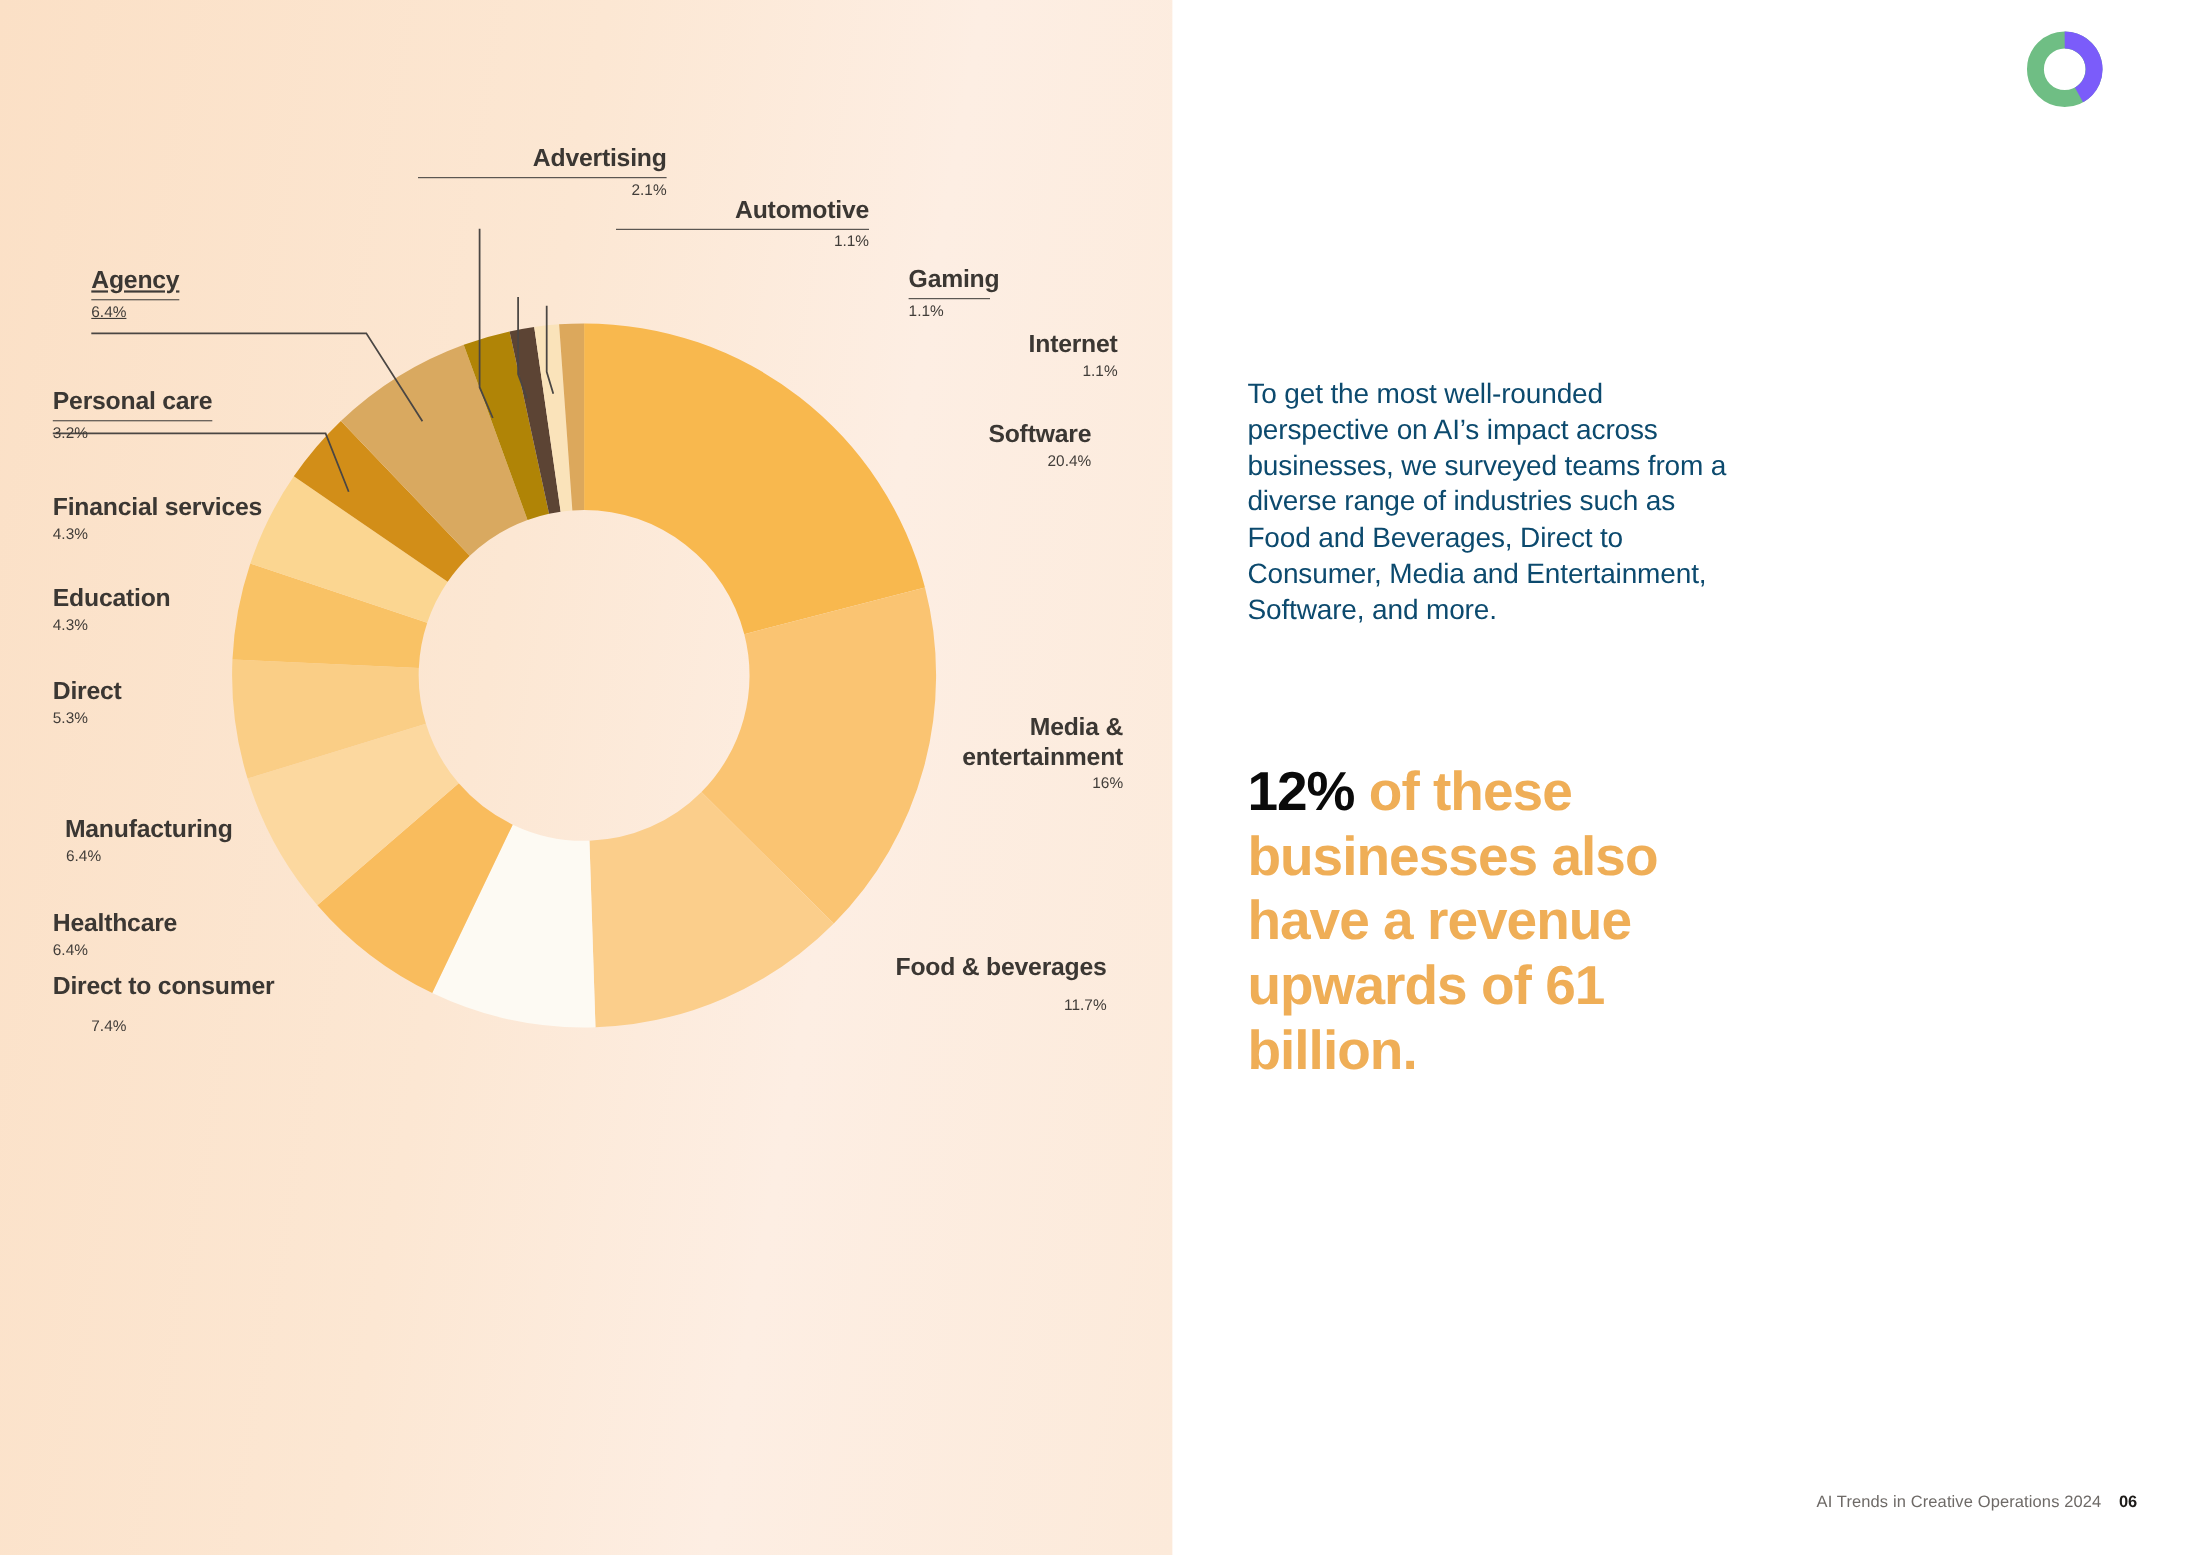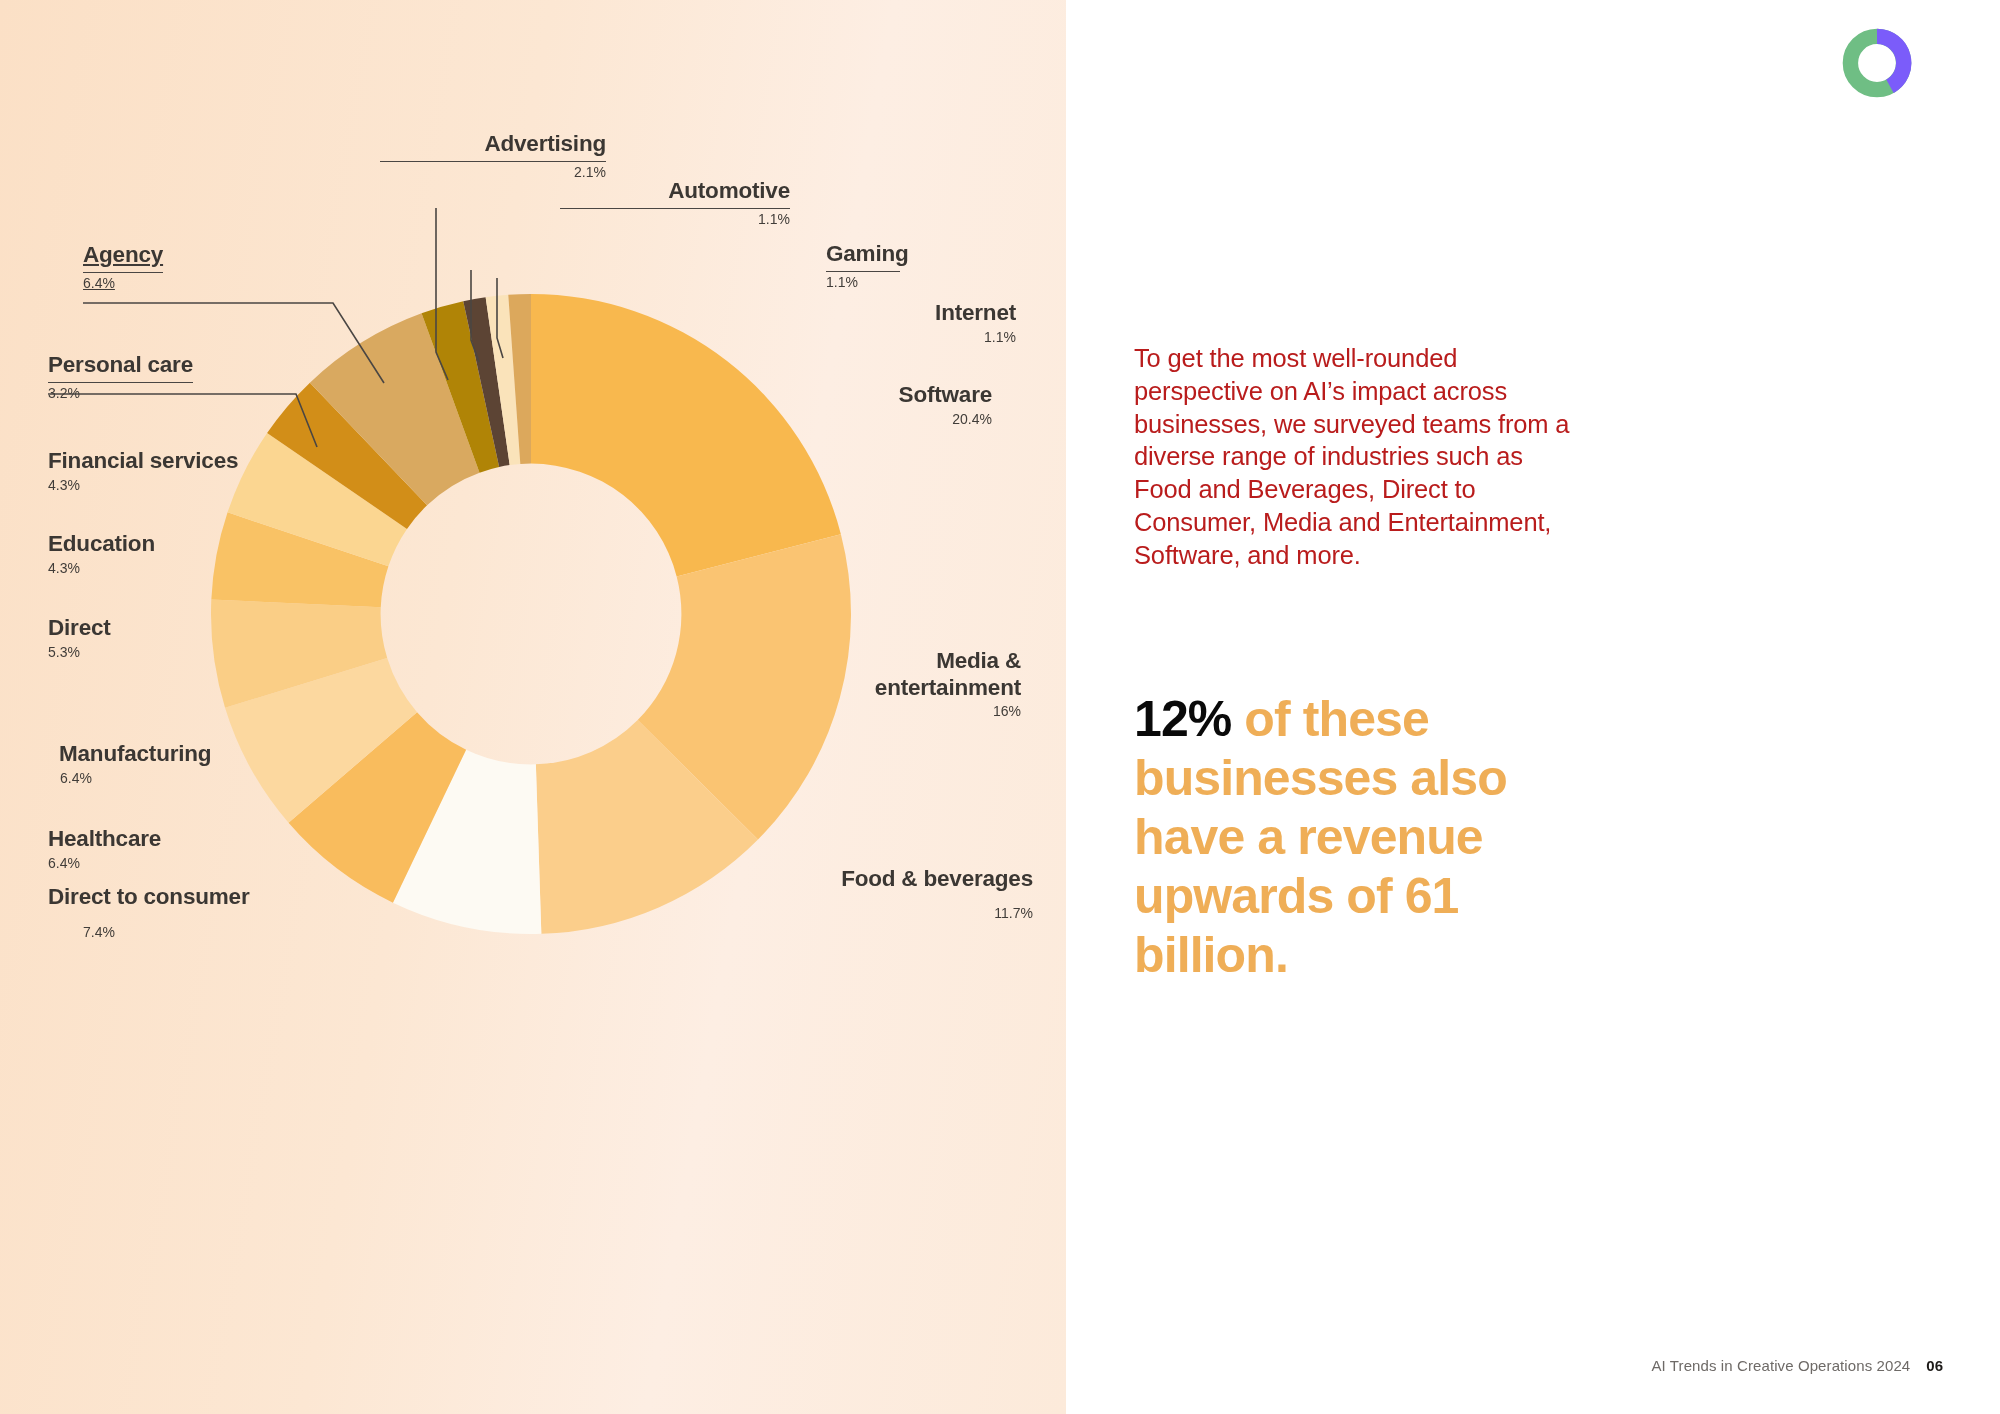--- a/index.html
+++ b/index.html
@@ -46,21 +46,21 @@
   .text-panel {
     position: relative;
     flex: 1 1 auto;
     height: 1414px;
     background: #ffffff;
   }
   .logo { position: absolute; right: 88px; top: 28px; width: 70px; height: 70px; }
   .para {
     position: absolute;
     left: 68px; top: 342px; width: 452px;
-    font-size: 25.5px; line-height: 1.285; color: #b91c1c;
+    font-size: 25.5px; line-height: 1.285; color: #0c4a6e;
     letter-spacing: -0.15px;
   }
   .headline {
     position: absolute;
     left: 68px; top: 690px; width: 430px;
     font-size: 50px; font-weight: 700; line-height: 1.18;
     color: #EFAE57; letter-spacing: -0.9px;
   }
   .headline .hl-num { color: #0a0a0a; font-weight: 700; }
   .footer {
@@ -178,21 +178,21 @@
       <div class="name">Software</div>
       <div class="val">20.4%</div>
     </div>
 
     <div class="lbl r" style="left:700px; top:648px; width:321px;">
       <div class="name">Media &amp;</div>
       <div class="name">entertainment</div>
       <div class="val">16%</div>
     </div>
 
-    <div class="lbl r" style="left:702px; top:866px; width:331px;">
+    <div class="lbl r" style="left:675px; top:866px; width:331px;">
       <div class="name">Food &amp; beverages</div>
       <div class="val" style="margin-top:10px;">11.7%</div>
     </div>
 
   </section>
 
   <section class="text-panel">
 
     <div class="logo">
       <svg viewBox="0 0 100 100" width="70" height="70">

